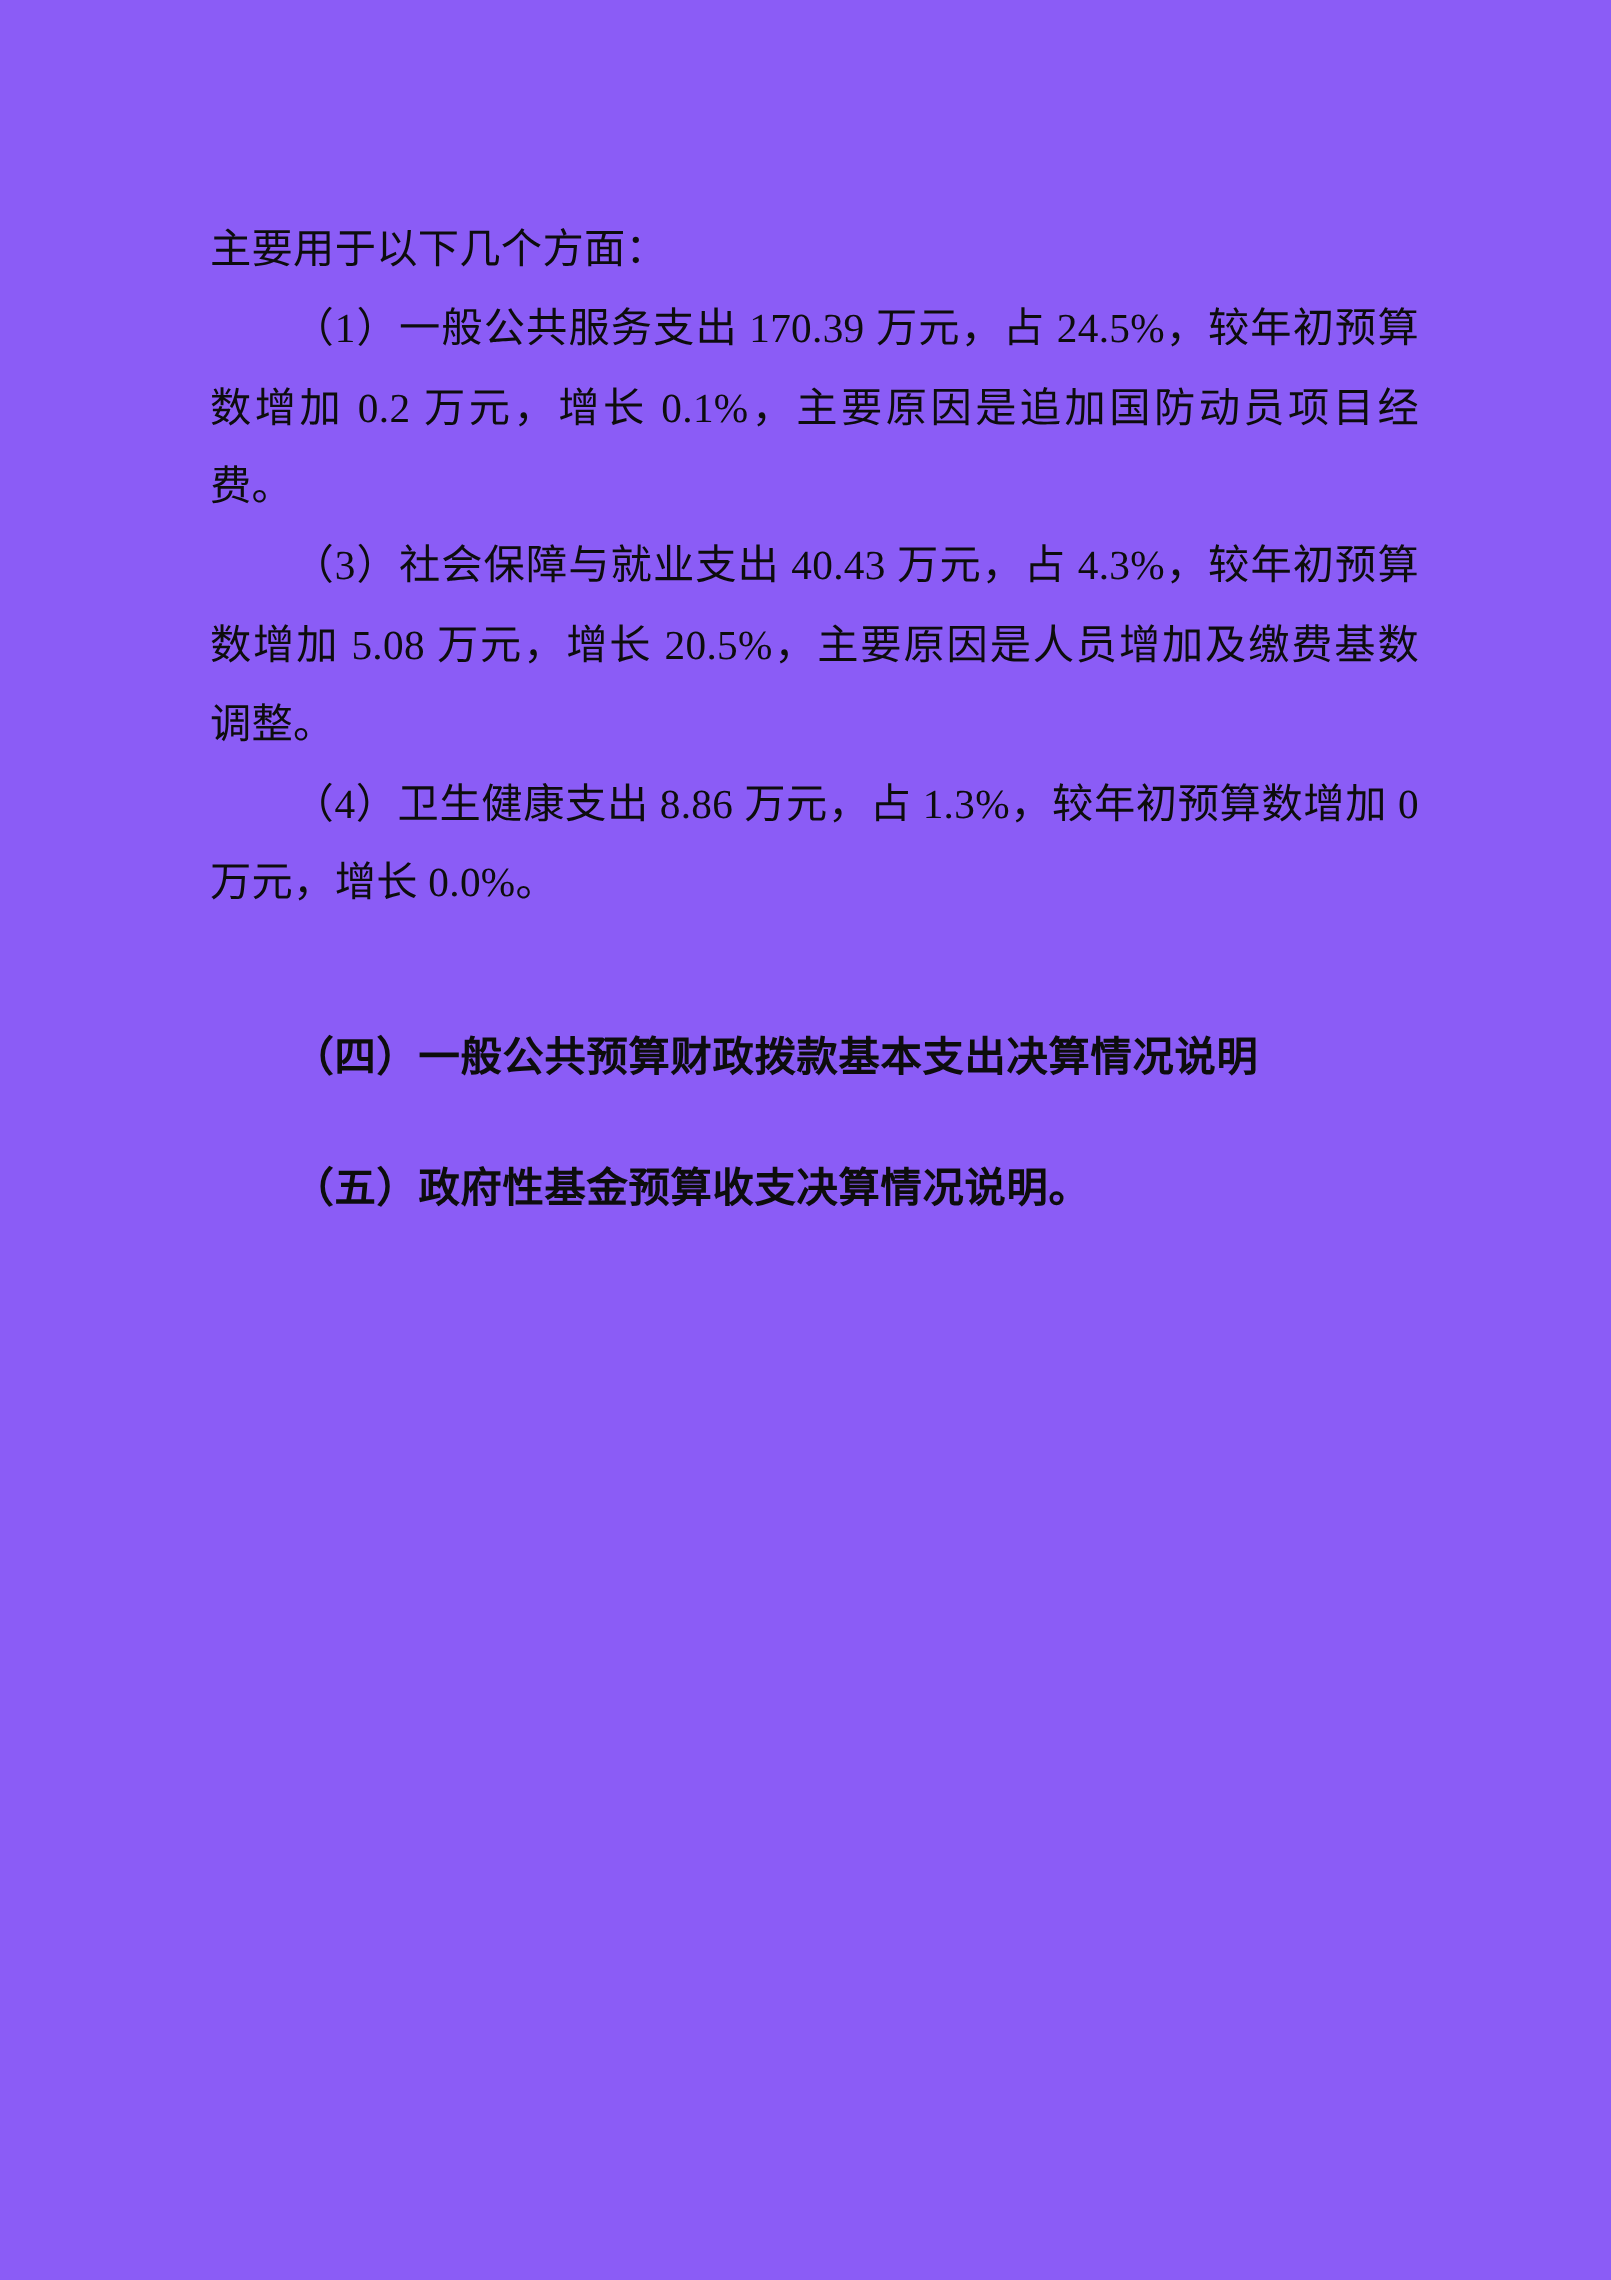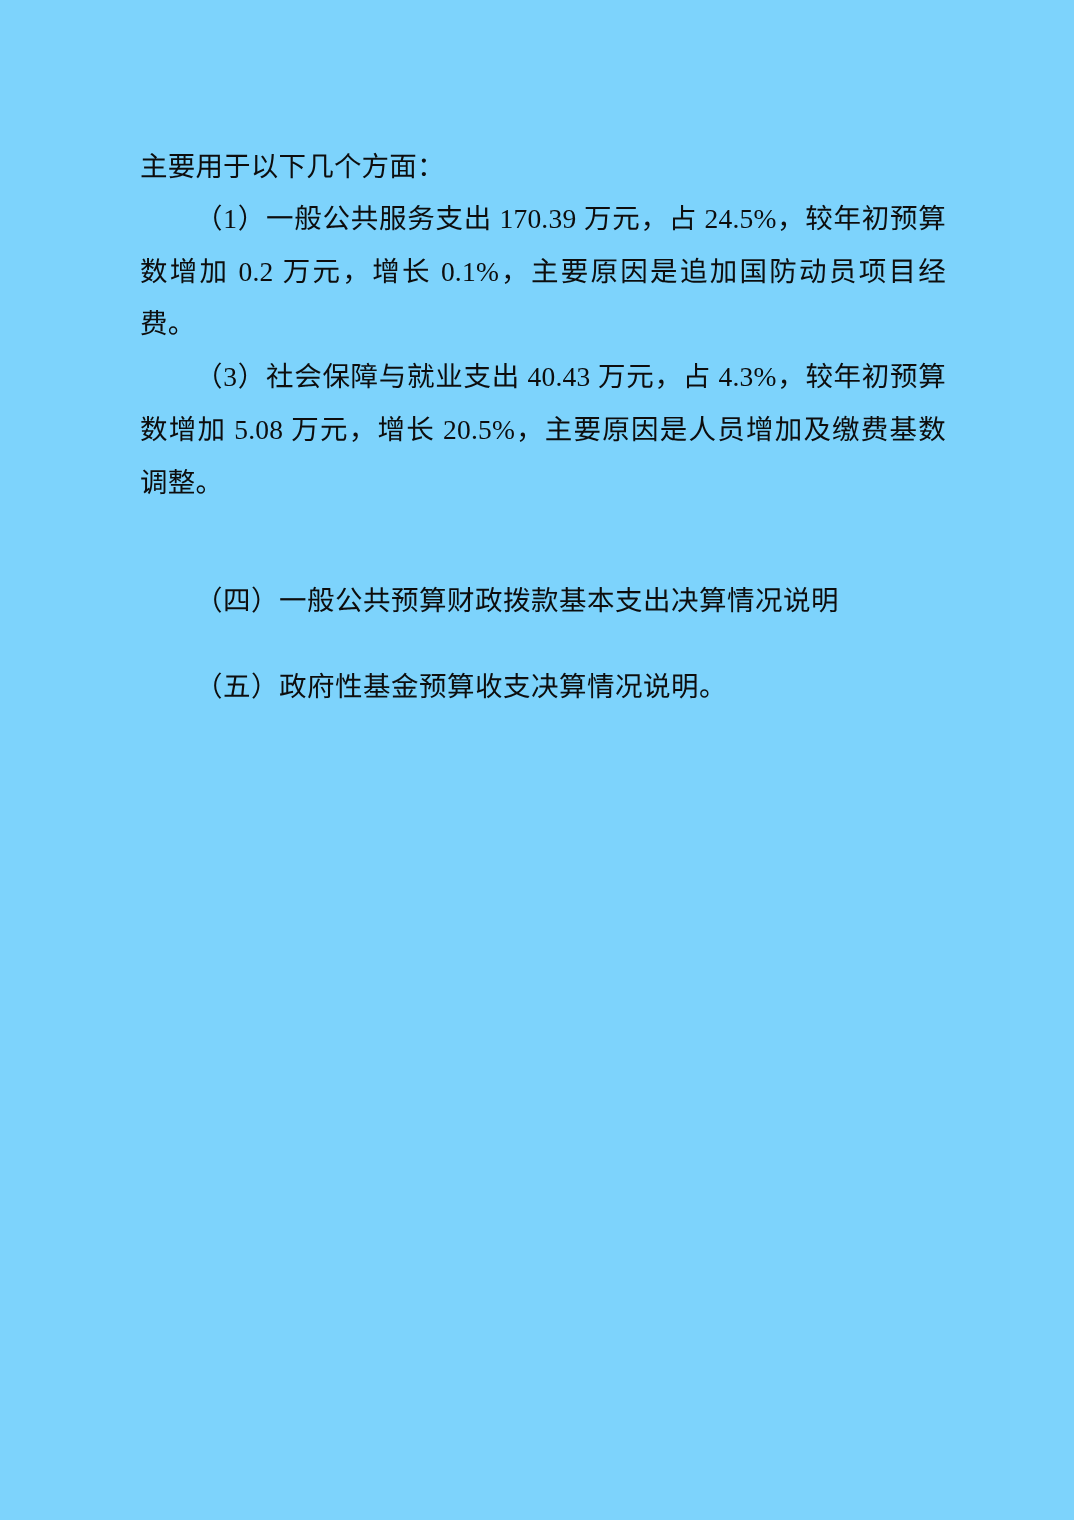--- a/index.html
+++ b/index.html
@@ -14,42 +14,42 @@
     overflow: hidden;
     font-family: "DejaVu Serif", "Liberation Serif", serif;
     color: #0d0d0d;
   }
   .page {
     position: relative;
     width: 1074px;
     height: 1520px;
     box-sizing: border-box;
     padding: 140px 128px 60px 140px;
-    background: #7dd3fc;
+    background: #8b5cf6;
   }
   .doc-body {
     font-size: 27.5px;
     line-height: 1.92;
     text-align: justify;
     text-justify: inter-ideograph;
     letter-spacing: 0.2px;
   }
   p {
     margin: 0;
   }
   .para {
     text-indent: 2em;
     font-family: Liberation Serif, serif;
   }
   .para-noindent {
     text-indent: 0;
   }
   .heading {
     text-indent: 2em;
-    font-weight: 400;
+    font-weight: 700;
     margin-top: 34px;
     margin-bottom: 2px;
     letter-spacing: 0.5px;
   }
   .gap-block {
     height: 30px;
   }
 </style>
 </head>
 <body>
@@ -57,20 +57,21 @@
 <div class="page">
   <div class="doc-body">
 
     <p class="para-noindent">主要用于以下几个方面：</p>
 
     <p class="para">（1）一般公共服务支出 170.39 万元，占 24.5%，较年初预算数增加 0.2 万元，增长 0.1%，主要原因是追加国防动员项目经费。</p>
 
 
     <p class="para">（3）社会保障与就业支出 40.43 万元，占 4.3%，较年初预算数增加 5.08 万元，增长 20.5%，主要原因是人员增加及缴费基数调整。</p>
 
+    <p class="para">（4）卫生健康支出 8.86 万元，占 1.3%，较年初预算数增加 0 万元，增长 0.0%。</p>
 
 
     <div class="gap-block"></div>
 
     <p class="heading">（四）一般公共预算财政拨款基本支出决算情况说明</p>
 
 
     <p class="heading">（五）政府性基金预算收支决算情况说明。</p>
 
   </div>

